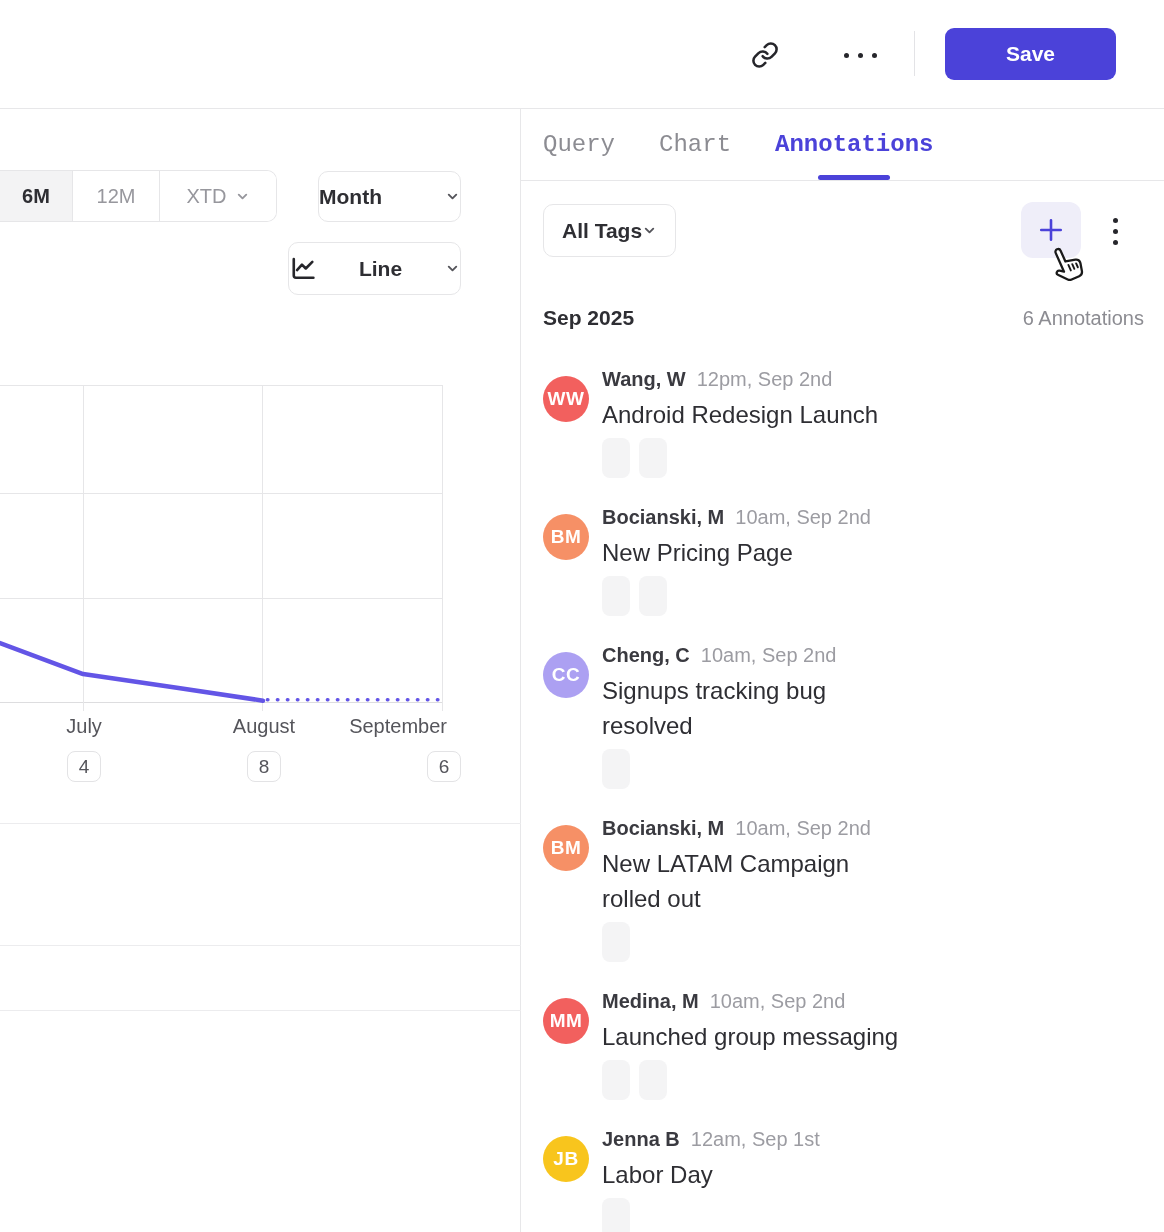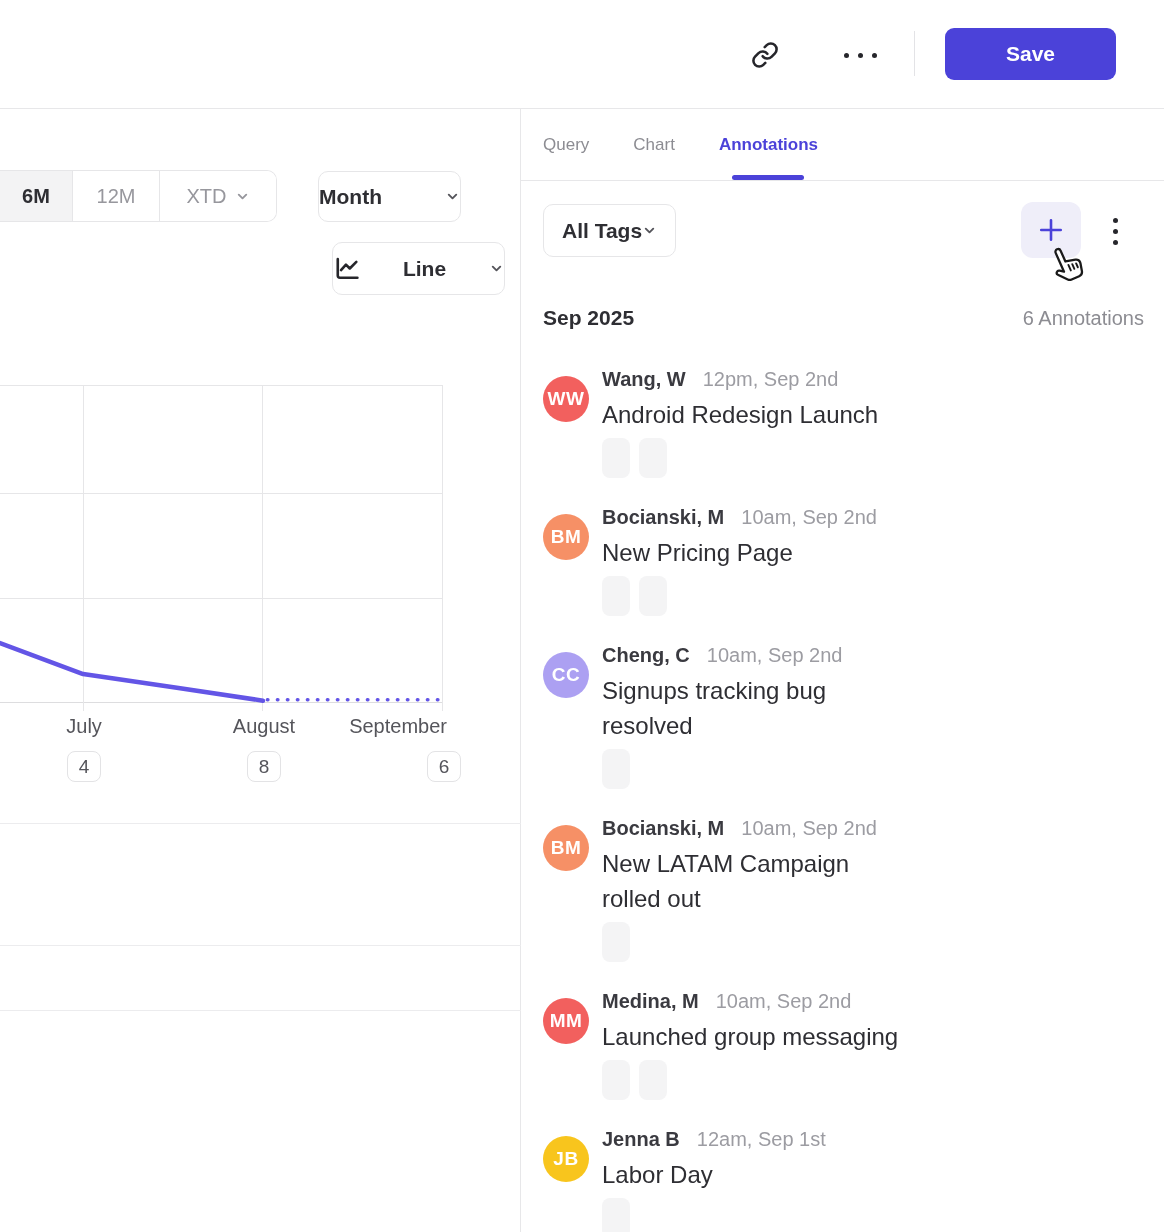--- a/index.html
+++ b/index.html
@@ -38,21 +38,21 @@
   .seg{display:flex;align-items:center;justify-content:center;gap:8px;font-size:20px;font-weight:500;
     color:var(--text-muted);background:#fff;border:none;border-right:1px solid var(--grid);font-family:inherit;cursor:pointer;}
   .seg:last-child{border-right:none;}
   .seg.active{background:var(--seg-active);color:var(--text-primary);font-weight:700;}
   .seg.s1{width:73px;} .seg.s2{width:87px;} .seg.s3{width:116px;}
 
   .drop-btn{position:absolute;display:flex;align-items:center;justify-content:space-between;gap:12px;background:#fff;
     border:1px solid var(--grid);border-radius:10px;font-size:21px;font-weight:600;color:var(--text-primary);
     font-family:inherit;cursor:pointer;}
   .month-btn{left:318px;top:171px;width:143px;height:51px;}
-  .line-btn{left:288px;top:242px;width:173px;height:53px;margin-left:44px;}
+  .line-btn{left:288px;top:242px;width:173px;height:53px;}
 
   .chev{width:15px;height:15px;stroke:var(--text-secondary);stroke-width:2;fill:none;stroke-linecap:round;stroke-linejoin:round;}
   .chev.muted{stroke:var(--text-muted);}
 
   .chart-wrap{position:absolute;left:0;top:385px;width:521px;height:420px;}
   .chart-svg{position:absolute;left:0;top:0;overflow:visible;}
   .chart-svg .grid{stroke:var(--grid);stroke-width:1;shape-rendering:crispEdges;}
   .chart-svg .axis{stroke:#DDDDDF;}
   .xlabels{position:absolute;left:0;top:330px;width:521px;height:28px;}
   .xlabel{position:absolute;transform:translateX(-50%);font-size:20px;color:var(--text-secondary);white-space:nowrap;}
@@ -68,22 +68,22 @@
   .thead-row{top:823px;height:122px;font-size:20px;font-weight:500;color:var(--text-secondary);}
   .thead-row span{top:74px;}
   .tval-row{top:945px;height:65px;font-family:"DejaVu Sans Mono",monospace;font-size:20px;color:#46464C;}
   .tval-row span{top:22px;}
   .trow span:nth-of-type(1){left:44px;}
   .trow span:nth-of-type(2){left:237px;}
   .trow span:nth-of-type(3){left:433px;}
 
   
   .tabs{position:absolute;left:543px;top:109px;height:71px;display:flex;gap:44px;align-items:stretch;}
-  .tab{position:relative;display:flex;align-items:center;background:none;border:none;font-family:Liberation Sans, sans-serif;
-    font-size:17px;font-weight:500;color:#8C8C92;cursor:pointer;}
+  .tab{position:relative;display:flex;align-items:center;background:none;border:none;font-family:Liberation Mono, monospace;
+    font-size:24px;font-weight:500;color:#8C8C92;cursor:pointer;}
   .tab.active{color:var(--accent);font-weight:600;}
   .tab.active::after{content:"";position:absolute;bottom:0;left:50%;transform:translateX(-50%);
     width:72px;height:5px;border-radius:3px;background:var(--accent);}
   .tabs-border{position:absolute;left:521px;top:180px;width:643px;height:1px;background:var(--border);}
 
   .alltags-btn{position:absolute;left:543px;top:204px;height:53px;padding:0 18px;display:flex;align-items:center;
     background:#fff;border:1px solid var(--grid);border-radius:10px;font-size:21px;font-weight:600;
     color:var(--text-primary);font-family:inherit;cursor:pointer;}
   .plus-btn{position:absolute;left:1021px;top:202px;width:60px;height:56px;border:none;border-radius:12px;
     background:var(--plus-bg);display:flex;align-items:center;justify-content:center;cursor:pointer;}
@@ -93,21 +93,21 @@
 
   .group-header{position:absolute;left:543px;top:306px;width:601px;display:flex;justify-content:space-between;align-items:baseline;}
   .group-title{font-size:21px;font-weight:700;color:var(--text-primary);}
   .group-count{font-size:20px;color:#8C8C92;}
 
   .ann-list{position:absolute;left:543px;top:368px;width:605px;}
   .ann{display:flex;gap:13px;margin-bottom:28px;cursor:pointer;}
   .avatar{flex:0 0 46px;width:46px;height:46px;margin-top:8px;border-radius:50%;display:flex;align-items:center;
     justify-content:center;color:#fff;font-size:19px;font-weight:700;letter-spacing:.5px;}
   .ann-body{flex:1;min-width:0;}
-  .ann-head{display:flex;align-items:baseline;gap:17px;height:28px;}
+  .ann-head{display:flex;align-items:baseline;gap:11px;height:28px;}
   .ann-name{font-size:20px;font-weight:700;color:#3A3A40;}
   .ann-time{font-size:20px;color:var(--timestamp);}
   .ann-title{font-size:24px;color:var(--text-primary);line-height:35px;max-width:312px;margin-top:1px;}
   .ann-tags{display:flex;gap:9px;margin-top:6px;flex-wrap:wrap;}
   .tag{display:inline-flex;align-items:center;height:40px;padding:0 14px;background:var(--tag-bg);
     border-radius:8px;font-size:20px;color:#4A4A50;cursor:pointer;}
 
   .cursor{position:absolute;left:1048px;top:241px;pointer-events:none;}
 </style>
 </head>

